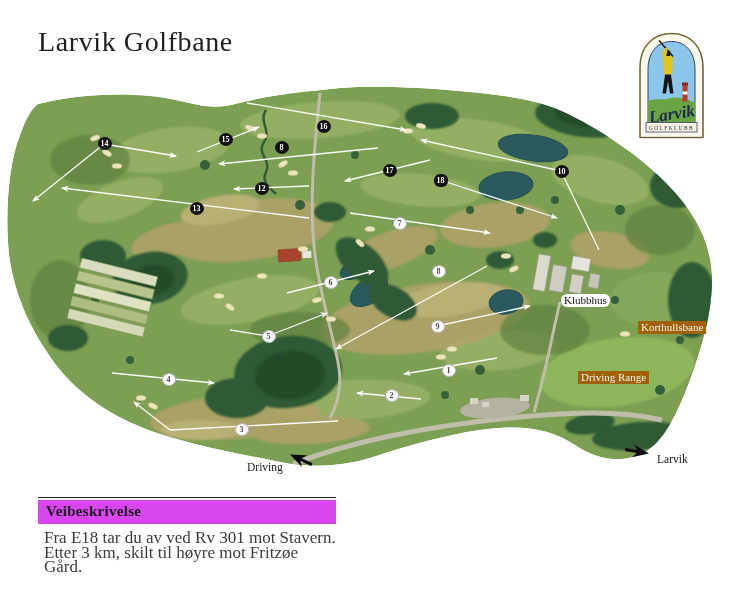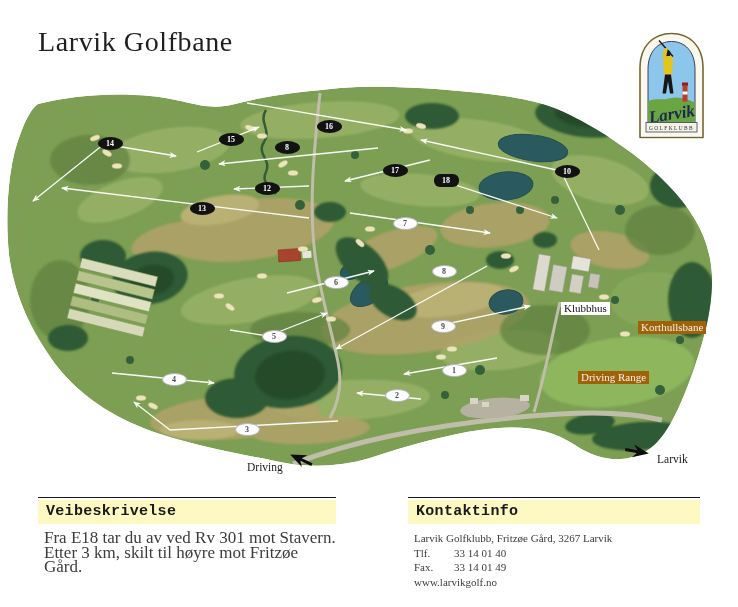--- a/index.html
+++ b/index.html
@@ -6,39 +6,39 @@
   .page{position:relative;width:738px;height:607px;background:#ffffff;overflow:hidden;
         font-family:"Liberation Serif","DejaVu Serif",serif;}
   
   .page-title{position:absolute;left:38px;top:26px;font-size:28px;font-weight:400;
               letter-spacing:0.6px;color:#1f1f1f;margin:0;}
   .logo{position:absolute;left:636px;top:29px;width:71px;height:112px;}
   
   .terrain{position:absolute;left:0;top:0;width:738px;height:607px;}
   .overlay{position:absolute;left:0;top:0;width:738px;height:607px;pointer-events:none;}
   .hole-line{stroke:#ffffff;stroke-width:1.3;opacity:0.95;}
-  .hole-marker{position:absolute;width:25px;height:13px;border-radius:50%;
+  .hole-marker{position:absolute;width:14px;height:13px;border-radius:50%;
                display:flex;align-items:center;justify-content:center;
                font-size:8px;font-weight:700;box-sizing:border-box;}
   .hole-marker.dark{background:#121212;color:#ffffff;}
   .hole-marker.light{background:#fdfdfd;color:#4a4a5a;border:1px solid #b5b5c2;}
   .map-label{position:absolute;font-size:11px;line-height:13px;padding:0 3px;white-space:nowrap;}
   .label-light{background:#ffffff;color:#111111;}
   .label-dark{background:#a16207;color:#f2f2f2;}
   .dir-text{position:absolute;font-size:11.5px;color:#1a1a1a;white-space:nowrap;}
   .dir-arrow{position:absolute;width:26px;height:15px;}
   .dir-arrow svg{display:block;width:26px;height:15px;}
   .arrow-sw{transform:rotate(205deg);}
   .arrow-e{transform:rotate(10deg);}
   
   .footer-col{position:absolute;top:497px;}
   .col-left{left:38px;width:298px;}
   .col-right{left:408px;width:292px;}
   .rule{height:1px;background:#1a1a1a;}
-  .bar{margin-top:2px;background:#fef9c3;padding:3px 0 4px 8px;font-family:Liberation Mono, monospace;}
+  .bar{margin-top:2px;background:#d946ef;padding:3px 0 4px 8px;}
   .bar h2{margin:0;font-size:15px;font-weight:700;color:#1a1a1a;letter-spacing:0.3px;}
   .body-text{margin:7px 0 0 6px;font-size:17px;line-height:14.5px;color:#3c3c3c;}
   .contact-line{margin:0 0 0 6px;font-size:11px;line-height:14.5px;color:#3c3c3c;}
   .contact-line:first-of-type{margin-top:7px;}
   .contact-label{display:inline-block;width:40px;}
 </style>
 </head>
 <body>
 
 <div class="page">
@@ -247,21 +247,21 @@
       <div class="hole-marker dark" style="left: 274.5px; top: 140.5px;">8</div>
       <div class="hole-marker dark" style="left: 254.5px; top: 181.5px;">12</div>
       <div class="hole-marker dark" style="left: 189.5px; top: 201.5px;">13</div>
       <div class="hole-marker dark" style="left: 97.5px; top: 136.5px;">14</div>
       <div class="hole-marker dark" style="left: 218.5px; top: 132.5px;">15</div>
       <div class="hole-marker dark" style="left: 316.5px; top: 119.5px;">16</div>
       <div class="hole-marker dark" style="left: 382.5px; top: 163.5px;">17</div>
       <div class="hole-marker dark" style="left: 433.5px; top: 173.5px; border-radius: 6px;">18</div>
     </div>
   <div class="overlay" id="labels-layer">
-      <div class="map-label label-light" style="left: 561px; top: 302px;">Klubbhus</div>
+      <div class="map-label label-light" style="left: 561px; top: 294px; border-radius: 6px;">Klubbhus</div>
       <div class="map-label label-dark" style="left: 638px; top: 321px;">Korthullsbane</div>
       <div class="map-label label-dark" style="left: 578px; top: 371px;">Driving Range</div>
     </div>
 
   <span class="dir-text" style="left:247px;top:461px;">Driving</span>
   <span class="dir-arrow arrow-sw" style="left:288px;top:452px;">
     <svg viewBox="0 0 26 15">
         <path d="M25,7.5 L9,1 L13,6 L1,6 L1,9 L13,9 L9,14 Z" fill="#0d0d0d"></path>
       </svg>
   </span>
@@ -298,28 +298,14 @@
   </svg>
 
   <div class="footer-col col-left">
     <div class="rule"></div>
     <div class="bar">
       <h2>Veibeskrivelse</h2>
     </div>
     <p class="body-text">Fra E18 tar du av ved Rv 301 mot Stavern. Etter 3 km, skilt til høyre mot Fritzøe Gård.</p>
   </div>
 
-  <div class="footer-col col-right">
-    <div class="rule"></div>
-    <div class="bar">
-      <h2>Kontaktinfo</h2>
-    </div>
-    <p class="contact-line">Larvik Golfklubb, Fritzøe Gård, 3267 Larvik</p>
-    <p class="contact-line">
-      <span class="contact-label">Tlf.</span><span>33 14 01 40</span>
-    </p>
-    <p class="contact-line">
-      <span class="contact-label">Fax.</span><span>33 14 01 49</span>
-    </p>
-    <p class="contact-line">www.larvikgolf.no</p>
-  </div>
 
 </div>
 
 </body></html>

